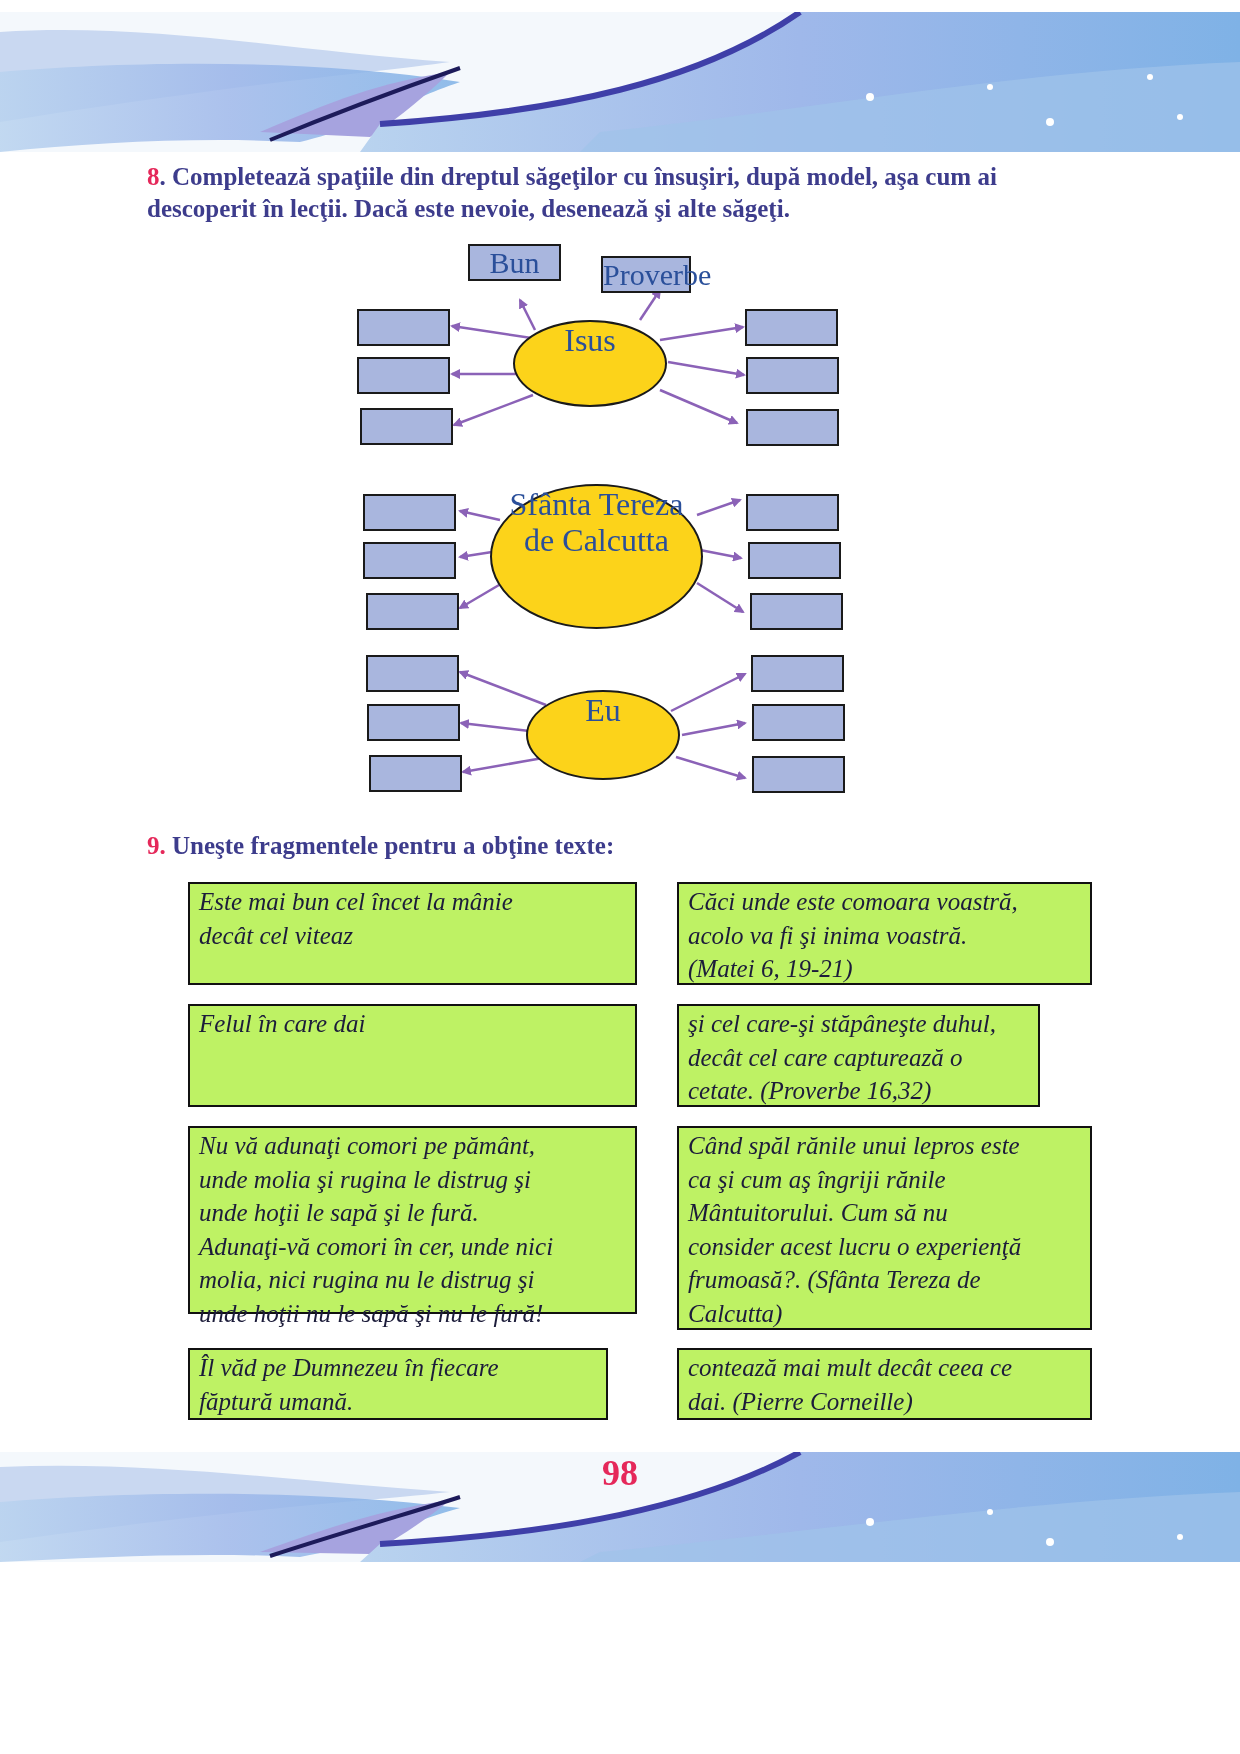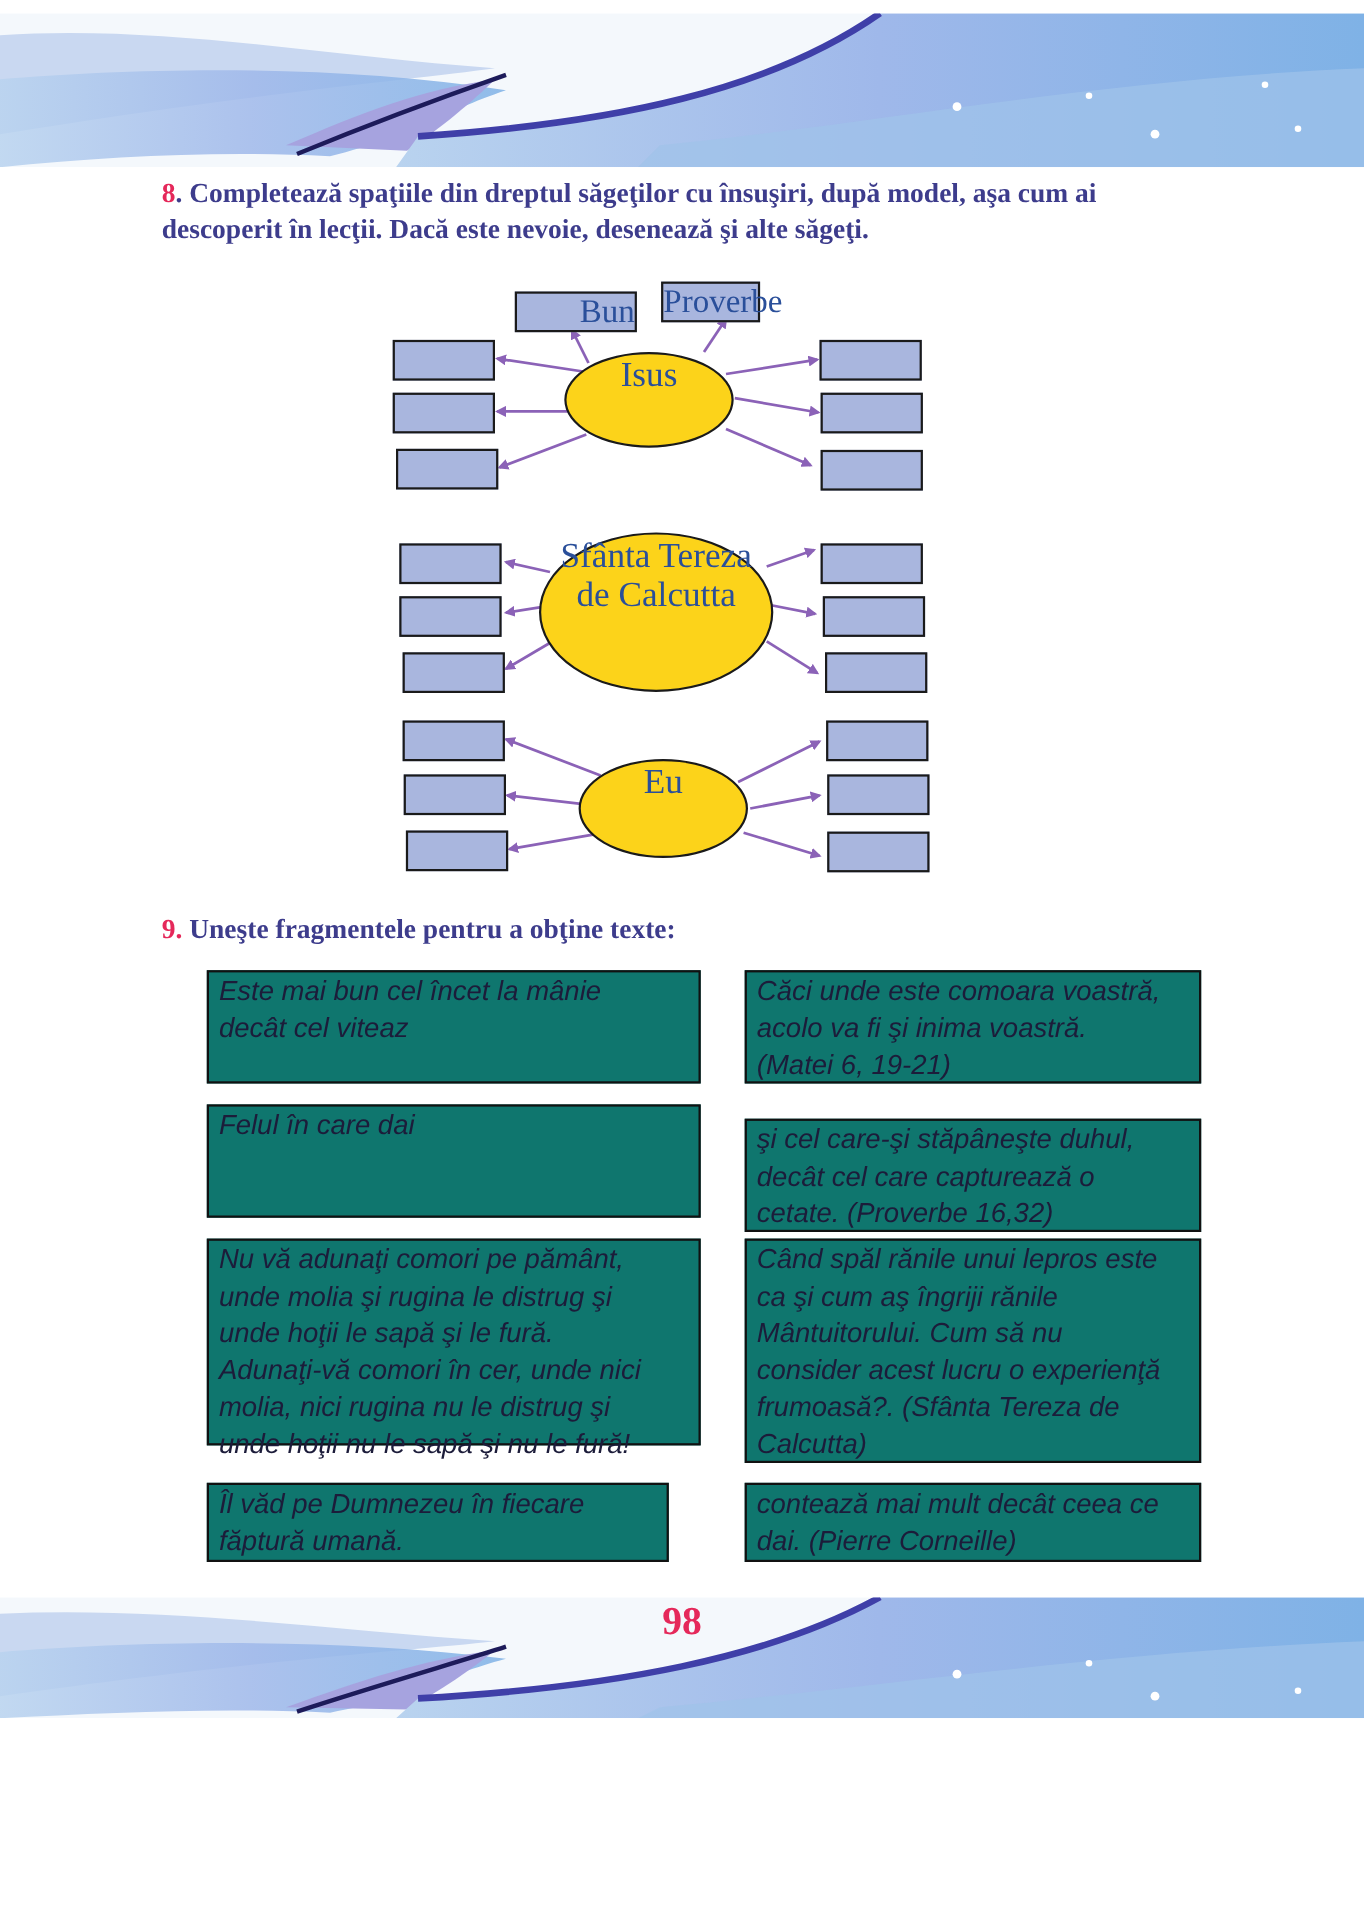--- a/index.html
+++ b/index.html
@@ -10,21 +10,21 @@
   .banner svg { width: 100%; height: 100%; display: block; }
   .exercise-title { position: absolute; font-family: "Liberation Serif", serif; font-weight: bold; color: #3d3c8c; font-size: 25px; line-height: 32px; }
   .ex-num { color: #e5285a; }
   #ex8-title { left: 147px; top: 161px; width: 960px; }
   #ex9-title { left: 147px; top: 830px; width: 700px; }
   .diagram { position: absolute; left: 0; top: 0; width: 1240px; height: 820px; pointer-events: none; }
   .diagram svg { position: absolute; left: 0; top: 0; }
   .ans-box { position: absolute; background: #a9b6de; border: 2px solid #1a1a1a; box-sizing: border-box; width: 93px; height: 37px; pointer-events: auto; }
   .model-box { position: absolute; background: #a9b6de; border: 2px solid #1a1a1a; box-sizing: border-box; color: #2a4f9a; font-family: "Liberation Serif", serif; font-size: 30px; line-height: 34px; text-align: center; pointer-events: auto; }
   .ellipse { position: absolute; background: #fcd31a; border: 2px solid #1a1a1a; border-radius: 50%; box-sizing: border-box; display: flex; align-items: flex-start; justify-content: center; text-align: center; color: #2a4f9a; font-family: "Liberation Serif", serif; font-size: 32px; line-height: 36px; pointer-events: auto; }
-  .frag { position: absolute; background: #0f766e; border: 2px solid #111; box-sizing: border-box; font-family: Liberation Sans, sans-serif; font-style: italic; font-size: 25px; line-height: 33.5px; color: #1c1c3a; padding: 1px 9px; white-space: pre-line; }
+  .frag { position: absolute; background: #bef264; border: 2px solid #111; box-sizing: border-box; font-family: Liberation Serif, serif; font-style: italic; font-size: 25px; line-height: 33.5px; color: #1c1c3a; padding: 1px 9px; white-space: pre-line; }
   .page-number { position: absolute; left: 590px; top: 1452px; width: 60px; text-align: center; color: #e5285a; font-family: "Liberation Serif", serif; font-weight: bold; font-size: 36px; }
 </style>
 </head>
 <body>
 
 <div class="banner banner-top">
   <svg viewBox="0 0 1240 140" preserveAspectRatio="none">
     <defs>
       <linearGradient id="gBlue" x1="0" y1="0" x2="1" y2="0">
         <stop offset="0" stop-color="#b9d3ef"></stop>
@@ -80,21 +80,21 @@
         <line x1="697" y1="583" x2="743" y2="612" marker-end="url(#arrowhead)"></line>
         <line x1="546" y1="705" x2="460" y2="672" marker-end="url(#arrowhead)"></line>
         <line x1="538" y1="732" x2="461" y2="723" marker-end="url(#arrowhead)"></line>
         <line x1="543" y1="758" x2="463" y2="772" marker-end="url(#arrowhead)"></line>
         <line x1="671" y1="711" x2="745" y2="674" marker-end="url(#arrowhead)"></line>
         <line x1="682" y1="735" x2="745" y2="723" marker-end="url(#arrowhead)"></line>
         <line x1="676" y1="757" x2="745" y2="778" marker-end="url(#arrowhead)"></line>
       </g>
   </svg>
 
-  <div class="model-box" style="left:468px;top:265px;width:111px;height:37px;text-align:right;"><span>Bun</span></div>
+  <div class="model-box" style="left:468px;top:244px;width:93px;height:37px;"><span>Bun</span></div>
   <div class="model-box" style="left:601px;top:256px;width:90px;height:37px;"><span>Proverbe</span></div>
   <div class="ans-box" style="left:357px;top:309px;"></div>
   <div class="ans-box" style="left:357px;top:357px;"></div>
   <div class="ans-box" style="left:360px;top:408px;"></div>
   <div class="ans-box" style="left:745px;top:309px;"></div>
   <div class="ans-box" style="left:746px;top:357px;"></div>
   <div class="ans-box" style="left:746px;top:409px;"></div>
   <div class="ellipse" style="left:513px;top:320px;width:154px;height:87px;">
       <span>Isus</span>
     </div>
@@ -132,21 +132,21 @@
 unde hoţii le sapă şi le fură.
 Adunaţi-vă comori în cer, unde nici
 molia, nici rugina nu le distrug şi
 unde hoţii nu le sapă şi nu le fură!</div>
 <div class="frag" style="left:188px;top:1348px;width:420px;height:72px;">Îl văd pe Dumnezeu în fiecare
 făptură umană.</div>
 
 <div class="frag" style="left:677px;top:882px;width:415px;height:103px;">Căci unde este comoara voastră,
 acolo va fi şi inima voastră.
 (Matei 6, 19-21)</div>
-<div class="frag" style="left:677px;top:1004px;width:415px;height:103px;margin-top:13px;">şi cel care-şi stăpâneşte duhul,
+<div class="frag" style="left:677px;top:1004px;width:363px;height:103px;">şi cel care-şi stăpâneşte duhul,
 decât cel care capturează o
 cetate. (Proverbe 16,32)</div>
 <div class="frag" style="left:677px;top:1126px;width:415px;height:204px;">Când spăl rănile unui lepros este
 ca şi cum aş îngriji rănile
 Mântuitorului. Cum să nu
 consider acest lucru o experienţă
 frumoasă?. (Sfânta Tereza de
 Calcutta)</div>
 <div class="frag" style="left:677px;top:1348px;width:415px;height:72px;">contează mai mult decât ceea ce
 dai. (Pierre Corneille)</div>

